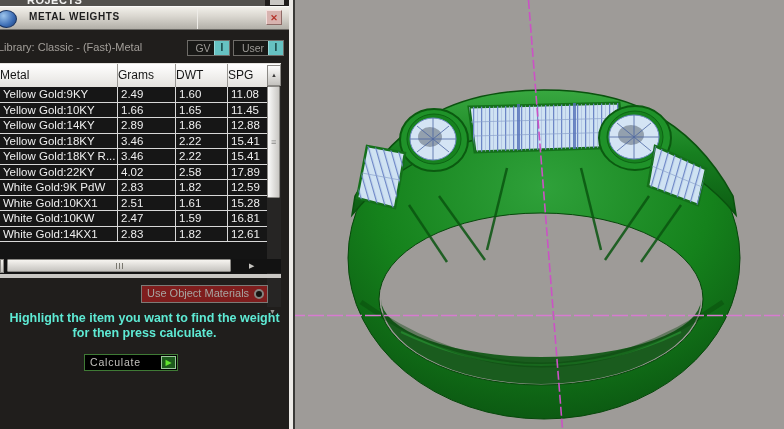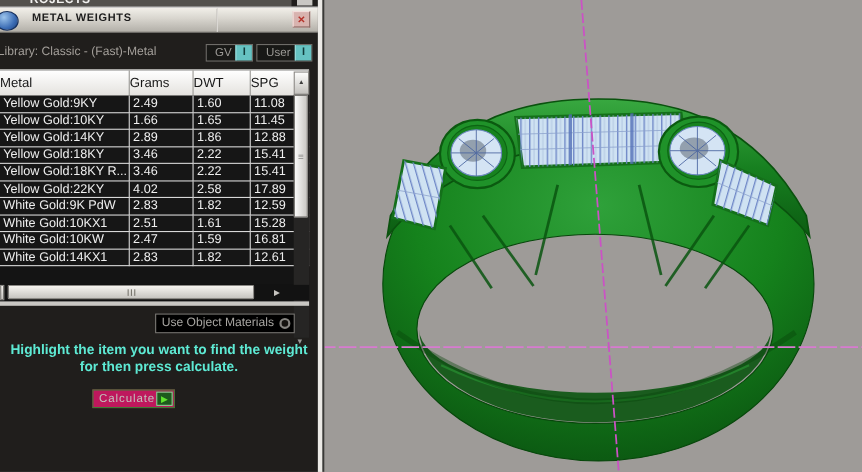--- a/index.html
+++ b/index.html
@@ -91,30 +91,30 @@
               border-radius:1px; display:flex; align-items:center; justify-content:center;
               gap:2px; cursor:pointer; }
   .hs-thumb i { display:block; width:1px; height:6px; background:#79776f; }
   .hs-right { position:absolute; left:249px; top:3px; color:#c6c4c0; font-size:7px;
               cursor:pointer; }
   .table-bottom { position:absolute; left:0; top:210px; width:281px; height:4px;
                   background:#c9c7c3; }
 
   
   .uom-box { position:absolute; left:141px; top:285px; width:127px; height:18px;
-             border:1px solid #7c7a76; background:#000000; cursor:pointer; }
+             border:1px solid #7c7a76; background:#7f1d1d; cursor:pointer; }
   .uom-label { position:absolute; left:5px; top:1px; color:#a7a5a1; font-size:11px; }
   .uom-circle { position:absolute; right:3px; top:3px; width:10px; height:10px;
                 border-radius:50%; border:2px solid #85837f; background:#14120f; }
 
   .instruction { position:absolute; left:0; top:311px; width:289px; text-align:center;
                  color:#5eead4; font-size:12.5px; font-weight:bold; line-height:14.5px; }
 
-  .calc-btn { position:absolute; left:84px; top:354px; width:75px; height:17px;
-              background:#be185d; border:1px solid #3f7a35; cursor:pointer; padding:0;
+  .calc-btn { position:absolute; left:84px; top:354px; width:94px; height:17px;
+              background:#000000; border:1px solid #3f7a35; cursor:pointer; padding:0;
               text-align:left; }
   .calc-label { position:absolute; left:5px; top:1px; color:#c2c0bc; font-size:10.5px;
                 letter-spacing:.8px; }
   .calc-go { position:absolute; right:1px; top:1px; width:15px; height:13px;
              background:#1d5a1d; border:1px solid #9cc79c; color:#62e42e; font-size:8px;
              line-height:11px; text-align:center; }
 </style>
 </head>
 <body>
 

